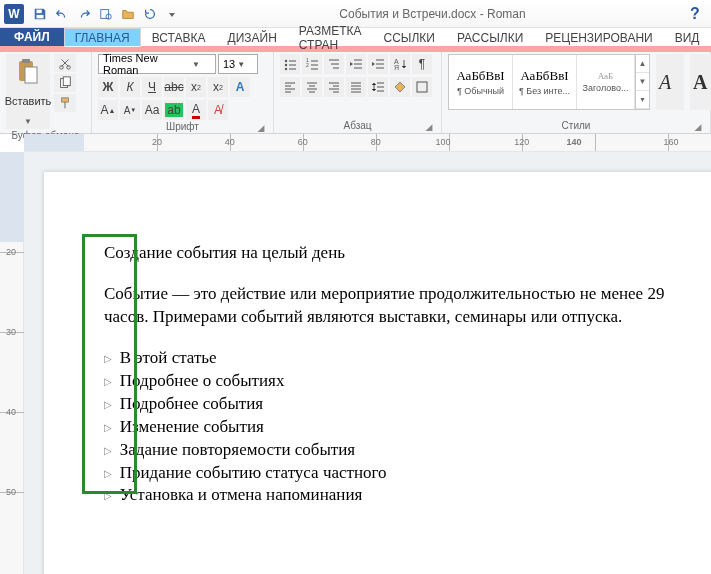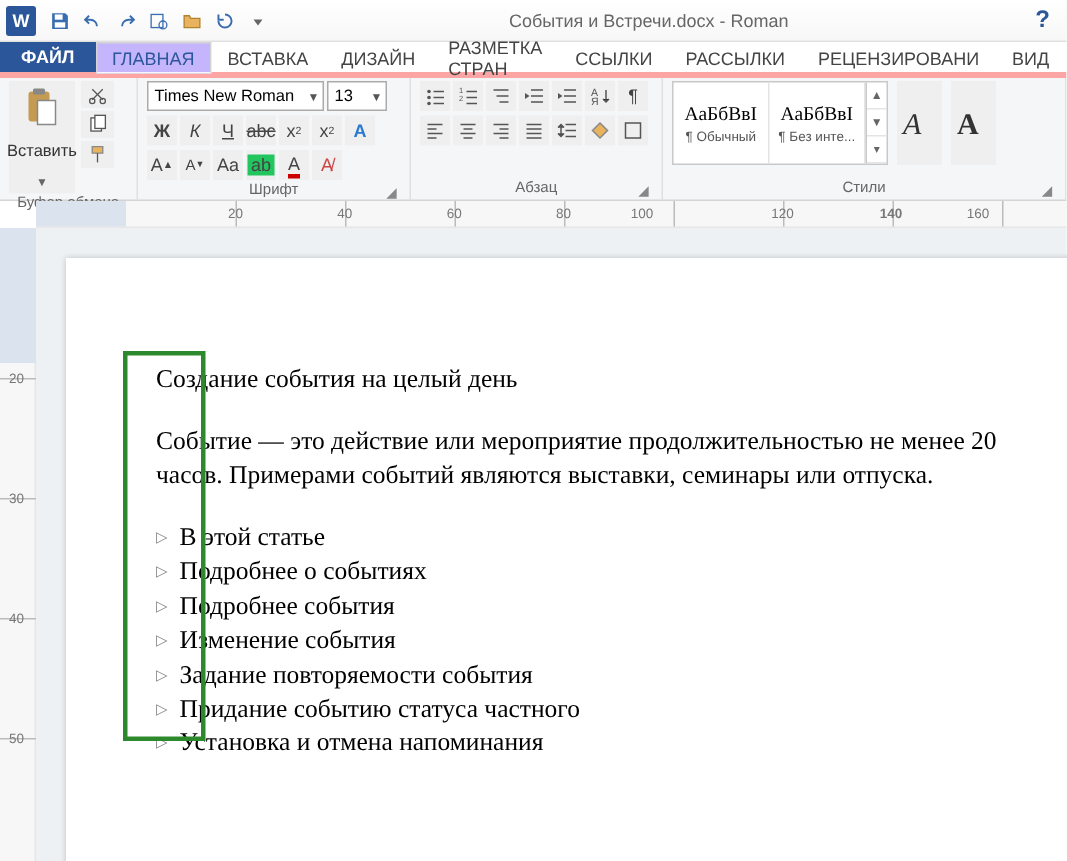--- a/index.html
+++ b/index.html
@@ -7,42 +7,42 @@
 
 
 .titlebar { height: 28px; background: linear-gradient(#fff,#f7f7f7); border-bottom: 1px solid #e0e0e0; display: flex; align-items: center; padding: 0 4px; }
 .app-icon { width: 20px; height: 20px; background: #2b579a; color: #fff; display: flex; align-items: center; justify-content: center; font-weight: bold; font-size: 12px; border-radius: 2px; }
 .qat { display: flex; gap: 2px; margin-left: 6px; }
 .qat-btn { width: 20px; height: 20px; border: 1px solid transparent; background: transparent; display: flex; align-items: center; justify-content: center; color: #555; border-radius: 2px; }
 .title-wrap { flex: 1; text-align: center; color: #666; font-size: 12px; }
 .help-btn { width: 24px; height: 22px; color: #2b579a; background: transparent; border: none; font-size: 16px; font-weight: bold; }
 
 
-.tabs { height: 24px; display: flex; align-items: stretch; background: #fff; border-bottom: 4px solid #fca5a5; padding-left: 0; }
+.tabs { height: 24px; display: flex; align-items: stretch; background: #fff; border-bottom: 6px solid #fca5a5; padding-left: 0; }
 .tab-file { background: #2b579a; color: #fff; padding: 0 14px; display: flex; align-items: center; font-size: 12px; font-weight: 600; }
 .tab { padding: 0 10px; display: flex; align-items: center; color: #444; font-size: 12px; background: #fff; border: 1px solid transparent; border-bottom: none; }
-.tab.active { border-color: #d4d4d4; border-bottom: 1px solid #f5f6f7; color: #2b579a; margin-bottom: -1px; background: #c4b5fd; }
+.tab.active { border-color: #d4d4d4; border-bottom: 1px solid #f5f6f7; color: #2b579a; margin-bottom: -1px; background: #7dd3fc; }
 
 
 .ribbon { height: 82px; background: #f5f6f7; border-bottom: 1px solid #d4d4d4; display: flex; }
 .group { border-right: 1px solid #e0e0e0; padding: 2px 6px 1px 6px; display: flex; flex-direction: column; }
 .group-body { flex: 1; display: flex; align-items: flex-start; }
 .group-label { text-align: center; font-size: 10px; color: #666; padding: 1px 0; position: relative; }
 .dlaunch { position: absolute; right: 0; bottom: 0; width: 12px; height: 12px; color: #888; font-size: 9px; line-height: 12px; border: 1px solid transparent; }
 
 
 .big-btn { width: 44px; display: flex; flex-direction: column; align-items: center; gap: 10px; padding: 2px; border: 1px solid transparent; }
 .big-btn .ico { width: 28px; height: 28px; }
 .side-col { display: flex; flex-direction: column; gap: 2px; margin-left: 4px; }
 .small-btn { width: 22px; height: 18px; border: 1px solid transparent; display: flex; align-items: center; justify-content: center; color: #555; }
 
 
 .font-col { display: flex; flex-direction: column; gap: 3px; }
 .row { display: flex; gap: 2px; align-items: center; }
-.combo { height: 20px; border: 1px solid #ababab; background: #fff; display: flex; align-items: center; padding: 0 2px 0 4px; font-size: 11px; }
+.combo { height: 20px; border: 1px solid #ababab; background: #fff; display: flex; align-items: center; padding: 0 15px 0 4px; font-size: 11px; }
 .combo .dd { margin-left: 2px; color: #555; font-size: 8px; }
 .tbtn { width: 20px; height: 20px; border: 1px solid transparent; display: flex; align-items: center; justify-content: center; font-size: 12px; color: #444; }
 
 
 .para-col { display: flex; flex-direction: column; gap: 3px; }
 
 
 .styles-gallery { display: flex; border: 1px solid #c8c8c8; background: #fff; height: 56px; }
 .style-item { width: 64px; border-right: 1px solid #e4e4e4; display: flex; flex-direction: column; align-items: center; justify-content: center; padding: 2px; }
 .style-prev { font-family: "Times New Roman", serif; font-size: 13px; }
@@ -312,20 +312,24 @@
     <div class="group-body" style="gap:6px">
       <div class="styles-gallery">
         <div class="style-item">
           <div class="style-prev">АаБбВвІ</div>
           <div class="style-name">¶ Обычный</div>
         </div>
         <div class="style-item">
           <div class="style-prev">АаБбВвІ</div>
           <div class="style-name">¶ Без инте...</div>
         </div>
+        <div class="style-item" style="width:58px">
+          <div class="style-prev" style="font-size:9px;color:#999">АаБ</div>
+          <div class="style-name">Заголово...</div>
+        </div>
         <div class="style-scroll">
           <div>▲</div>
           <div>▼</div>
           <div>▾</div>
         </div>
       </div>
       <button class="shape-btn" style="height:56px">
         <svg width="26" height="26" viewBox="0 0 26 26">
             <text x="2" y="20" font-size="20" font-style="italic" font-family="serif" fill="#333">A</text>
           </svg>
@@ -344,48 +348,48 @@
   <div class="margin" style="left:0;width:60px"></div>
 <div class="tick" style="left: 132.941px;"></div>
     <div class="num" style="left: 132.941px;">20</div>
     <div class="tick" style="left: 205.882px;"></div>
     <div class="num" style="left: 205.882px;">40</div>
     <div class="tick" style="left: 278.824px;"></div>
     <div class="num" style="left: 278.824px;">60</div>
     <div class="tick" style="left: 351.765px;"></div>
     <div class="num" style="left: 351.765px;">80</div>
     <div class="tick" style="left: 424.706px;"></div>
-    <div class="num" style="left: 404px;">100</div>
+    <div class="num" style="left: 419px;">100</div>
     <div class="tick" style="left: 497.647px;"></div>
     <div class="num" style="left: 497.647px; text-align: center;">120</div>
     <div class="tick" style="left: 570.588px;"></div>
-    <div class="num" style="left: 570px; font-weight: bold;">140</div>
+    <div class="num" style="left: 550px; font-weight: bold;">140</div>
     <div class="tick" style="left: 643.529px;"></div>
-    <div class="num" style="left: 628px;">160</div>
+    <div class="num" style="left: 647px;">160</div>
   </div>
 
 <div class="workarea">
   <div class="vruler">
     <div class="vmargin" style="top:0;height:90px"></div>
   <div class="vtick" style="top: 100px;"></div>
       <div class="vnum" style="top: 100px;">20</div>
       <div class="vtick" style="top: 180px;"></div>
       <div class="vnum" style="top: 180px;">30</div>
       <div class="vtick" style="top: 260px;"></div>
       <div class="vnum" style="top: 260px;">40</div>
       <div class="vtick" style="top: 340px;"></div>
       <div class="vnum" style="top: 340px;">50</div>
     </div>
   <div class="page-scroll">
     <div class="page">
       <div class="green-box" style="left:38px; top:62px; width:55px; height:260px;"></div>
       <div class="doc-body">
         <p>Создание события на целый день</p>
         <div class="gap"></div>
-        <p>Событие — это действие или мероприятие продолжительностью не менее 20 часов. Примерами событий являются выставки, семинары или отпуска.</p>
+        <p>Событие — это действие или мероприятие продолжительностью не менее 29 часов. Примерами событий являются выставки, семинары или отпуска.</p>
         <div class="gap"></div>
         <div class="li">
             <span class="tri">▷</span>
             <span>В этой статье</span>
           </div>
         <div class="li">
             <span class="tri">▷</span>
             <span>Подробнее о событиях</span>
           </div>
         <div class="li">

